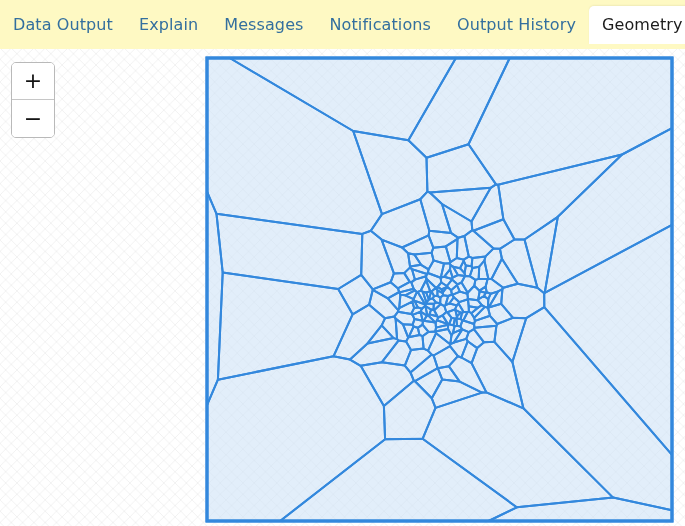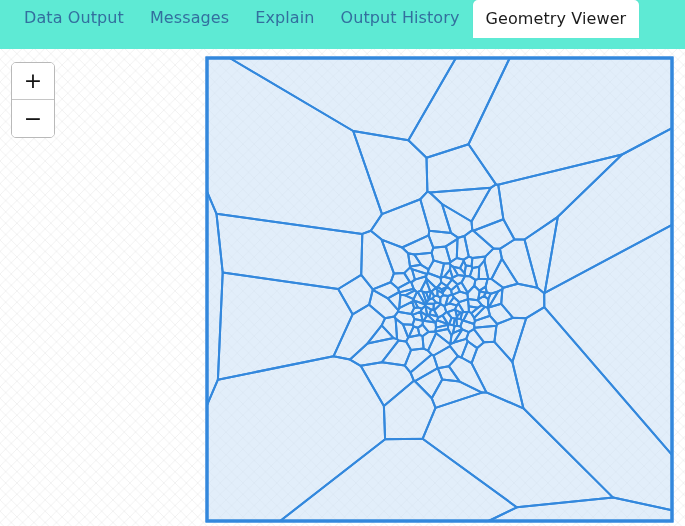--- a/index.html
+++ b/index.html
@@ -19,25 +19,25 @@
     overflow: hidden;
   }
 
   
   .tabbar {
     position: absolute;
     left: 0;
     top: 0;
     width: 685px;
     height: 49px;
-    background: #5eead4;
+    background: #fef9c3;
     box-sizing: border-box;
     display: flex;
-    align-items: flex-start;
-    padding-left: 11px;
+    align-items: center;
+    padding-left: 0;
   }
 
   .tab {
     position: relative;
     height: 35px;
     line-height: 35px;
     padding: 0 13px;
     font-size: 16px;
     color: #336f9e;
     white-space: nowrap;
@@ -121,22 +121,23 @@
     display: block;
   }
 </style>
 </head>
 <body>
 
 <div id="app">
 
   <div class="tabbar">
     <button class="tab">Data Output</button>
+    <button class="tab">Explain</button>
     <button class="tab">Messages</button>
-    <button class="tab">Explain</button>
+    <button class="tab">Notifications</button>
     <button class="tab">Output History</button>
     <button class="tab active">Geometry Viewer</button>
   </div>
 
   <div class="canvas-area">
 
     <div class="zoom-ctrl">
       <button class="zoom-btn zoom-in">+</button>
       <button class="zoom-btn zoom-out">−</button>
     </div>

